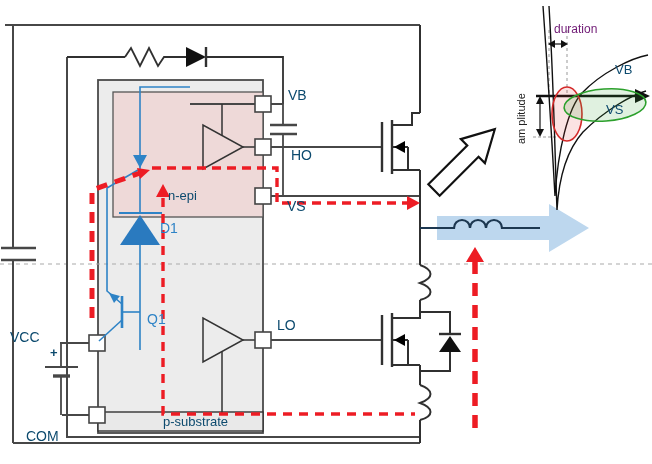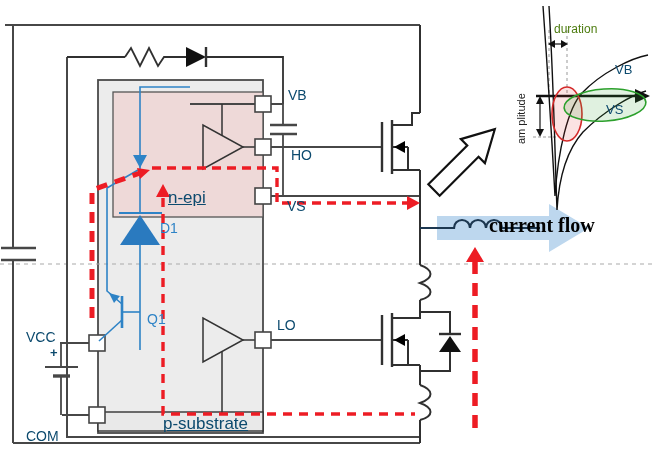--- a/index.html
+++ b/index.html
@@ -1,23 +1,23 @@
 <!DOCTYPE html>
 <html style="--wire: #474747; --device: #303030; --trace-red: #ed1c24; --parasitic-blue: #2e83c6; --d1-fill: #2a7abf; --ic-fill: #ececec; --ic-border: #4a4a4a; --nepi-fill: #eed9d8; --psub-fill: #e9e9e9; --flow-arrow-fill: #bdd7ee; --inductor: #1c3750; --ellipse-red: #d42a2a; --ellipse-green: #2ca02c; --dashed-gray: #aaaaaa;"><head>
 <meta charset="utf-8">
 <style>
   html,body{margin:0;padding:0;background:#fff;}
   #screen{position:relative;width:652px;height:464px;background:#ffffff;overflow:hidden;
           font-family:"Liberation Sans",sans-serif;}
   svg{position:absolute;left:0;top:0;}
   .lbl{position:absolute;color:#0c4a6e;font-size:14px;line-height:1;white-space:nowrap;}
-  .lbl.small{font-size:17px;text-decoration:underline;}
+  .lbl.small{font-size:13px;}
   .lbl.blue{color:var(--parasitic-blue);}
   .lbl.flow{font-family:"Liberation Serif",serif;font-weight:bold;font-size:20px;color:#000;}
-  .lbl.inset{font-size:12px;color:#4d7c0f;}
+  .lbl.inset{font-size:12px;color:#701a75;}
   .lbl.vert{writing-mode:vertical-rl;transform:rotate(180deg);font-size:11px;color:#222;}
 </style>
 </head>
 <body>
 
 <div id="screen">
 
 <svg width="652" height="464" viewBox="0 0 652 464">
 
   <g>
@@ -159,29 +159,28 @@
     <path d="M549,6 C554,90 555,160 557,210 C559,175 567,150 583,132 C605,110 632,95 646,91" style="fill:none;stroke:#111;stroke-width:1.4"></path>
     <ellipse cx="567" cy="114" rx="15" ry="27" style="fill:rgba(221,42,42,0.13);stroke:var(--ellipse-red);stroke-width:1.6"></ellipse>
     <ellipse cx="605" cy="105" rx="41" ry="16" transform="rotate(-4 605 105)" style="fill:rgba(44,160,44,0.15);stroke:var(--ellipse-green);stroke-width:1.6"></ellipse>
   </g>
 </svg>
 
 <div class="lbl" style="left:288px;top:88px">VB</div>
 <div class="lbl" style="left:291px;top:148px">HO</div>
 <div class="lbl" style="left:287px;top:199px">VS</div>
 <div class="lbl" style="left:277px;top:318px">LO</div>
-<div class="lbl" style="left:26px;top:330px">VCC</div>
+<div class="lbl" style="left:10px;top:330px">VCC</div>
 <div class="lbl" style="left:50px;top:346px;font-size:13px;font-weight:bold">+</div>
 <div class="lbl" style="left:26px;top:429px">COM</div>
 
 <div class="lbl small" style="left:168px;top:189px">n-epi</div>
 <div class="lbl small" style="left:163px;top:415px">p-substrate</div>
 <div class="lbl blue" style="left:160px;top:221px">D1</div>
 <div class="lbl blue" style="left:147px;top:312px">Q1</div>
 
-<div class="lbl flow" style="left:489px;top:215px">current flow</div>
 
 <div class="lbl inset" style="left:554px;top:23px">duration</div>
 <div class="lbl vert" style="left:516px;top:92px;height:52px">am plitude</div>
 <div class="lbl" style="left:615px;top:63px;font-size:13px">VB</div>
 <div class="lbl" style="left:606px;top:103px;font-size:13px">VS</div>
 
 </div>
 
 </body></html>

